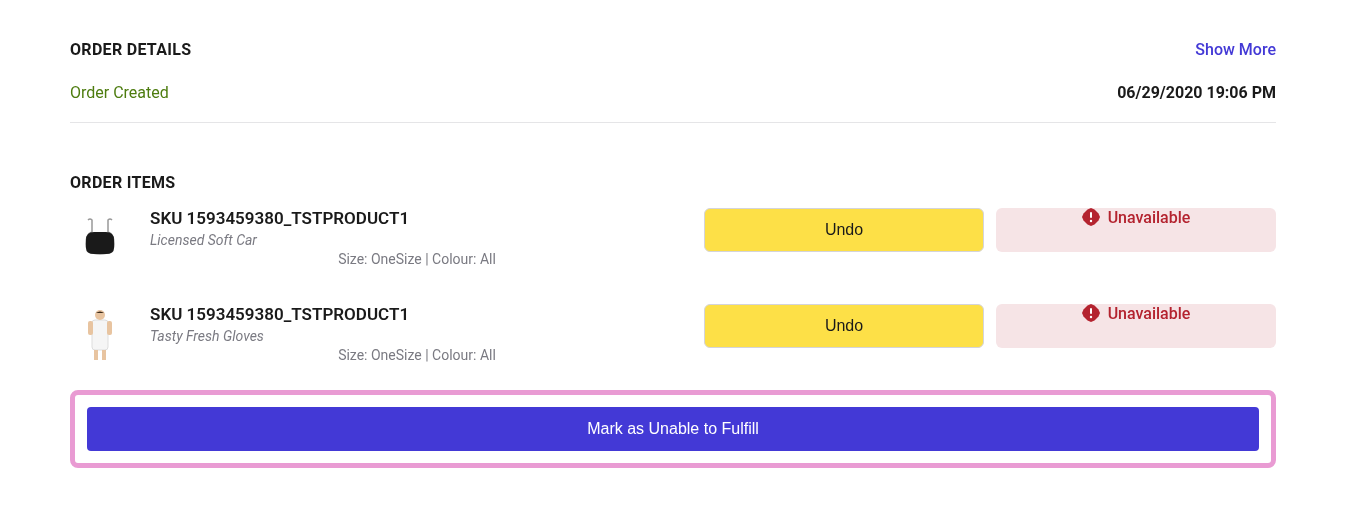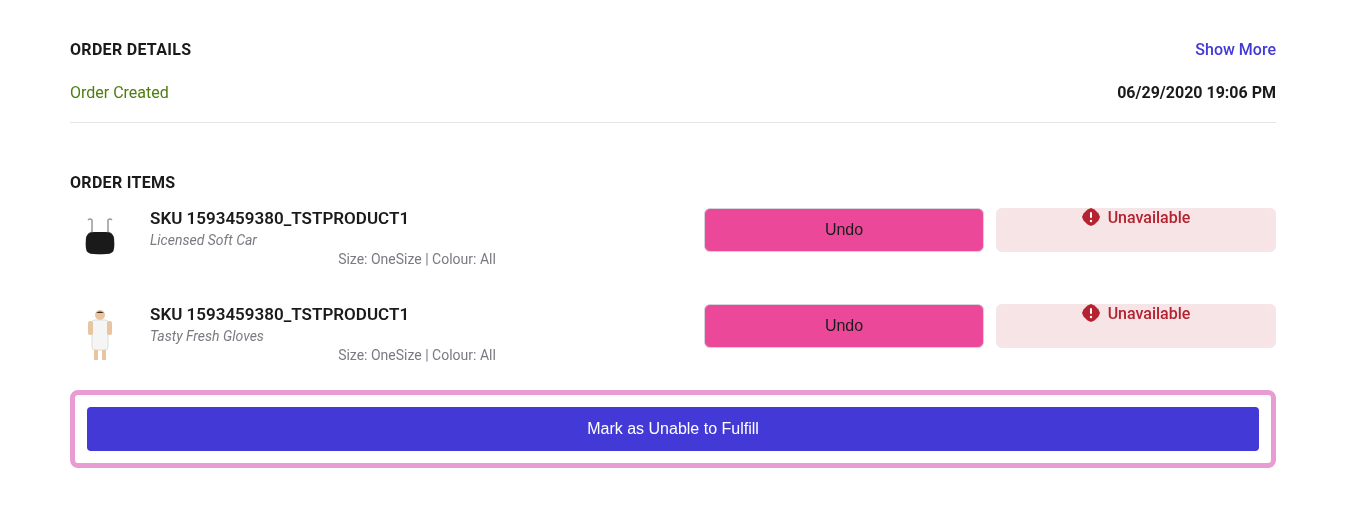--- a/index.html
+++ b/index.html
@@ -86,21 +86,21 @@
       text-align: center;
     }
     .item-actions {
       display: flex;
       gap: 12px;
       align-items: center;
     }
     .btn-undo {
       width: 280px;
       height: 44px;
-      background: #ec4899;
+      background: #fde047;
       border: 1px solid #d4d4da;
       border-radius: 6px;
       font-size: 16px;
       color: #1a1a1a;
       cursor: pointer;
       display: flex;
       align-items: center;
       justify-content: center;
     }
     .status-badge {

